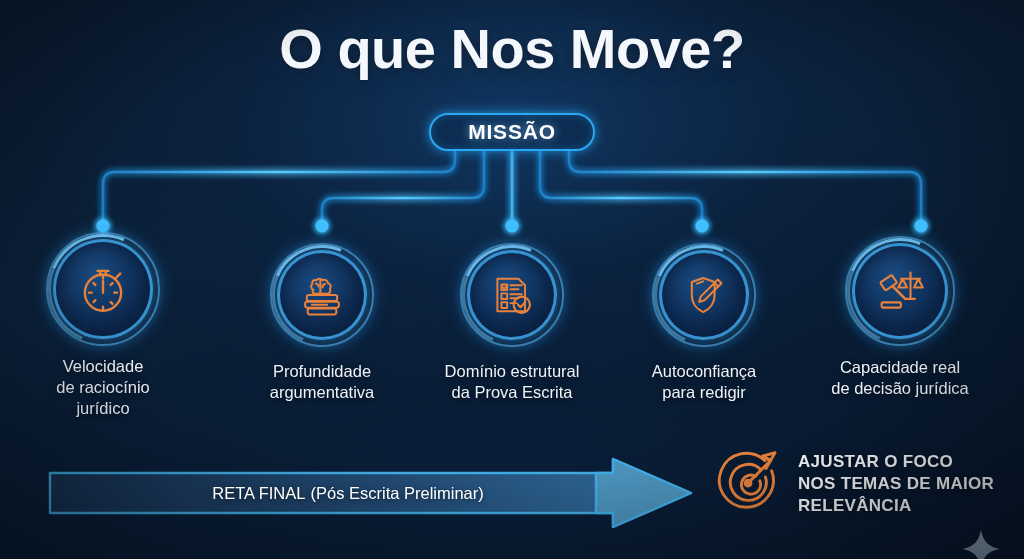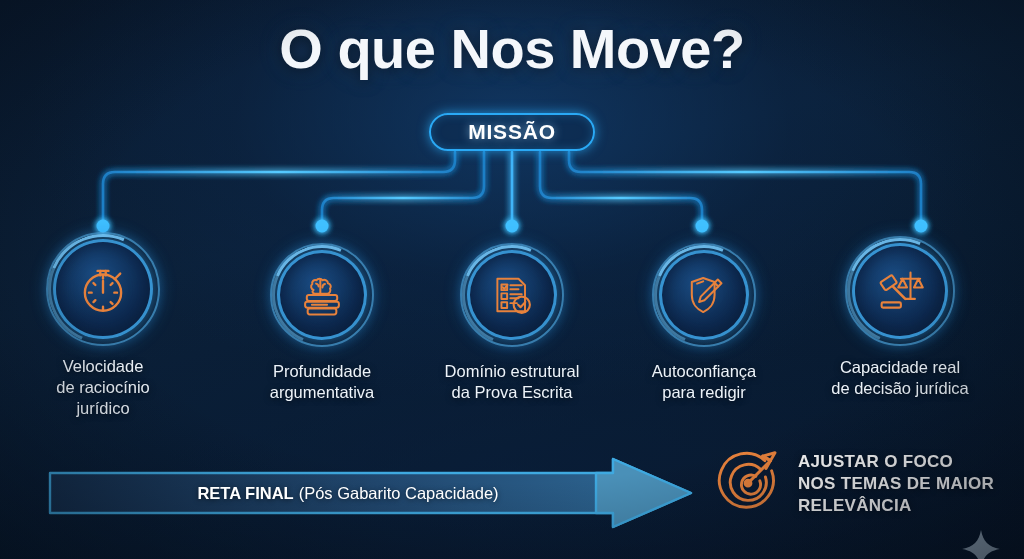--- a/index.html
+++ b/index.html
@@ -131,21 +131,21 @@
     width: 600px;
     height: 72px;
     display: flex;
     align-items: center;
     justify-content: center;
     font-size: 16.5px;
     color: #ffffff;
     text-shadow: 0 1px 5px rgba(0,0,0,0.6);
     z-index: 3;
   }
-  #arrow-label b { font-weight: bold; margin-right: 5px; text-align: center; }
+  #arrow-label b { font-weight: normal; margin-right: 5px; text-align: center; }
   #arrow-label i { font-style: normal; font-weight: normal; }
 
   
   #focus {
     position: absolute;
     left: 712px;
     top: 446px;
     width: 300px;
     display: flex;
     align-items: center;
@@ -348,21 +348,21 @@
           <stop offset="0%" stop-color="#16304f"></stop>
           <stop offset="55%" stop-color="#224a72"></stop>
           <stop offset="100%" stop-color="#2f6a97"></stop>
         </linearGradient>
       </defs>
       <path d="M2 16 H565 V2 L643 36 L565 70 V56 H2 Z" fill="url(#arrowbody)" stroke="#3fa9e0" stroke-width="2.4" stroke-linejoin="round"></path>
       <path d="M565 2 L643 36 L565 70 V56 H548 V16 H565 Z" fill="#4a90b8" stroke="#3fa9e0" stroke-width="2.4" stroke-linejoin="round"></path>
     </svg>
     <div id="arrow-label">
       <b>RETA FINAL</b>
-        <i>(Pós Gabarito Capacidade)</i>
+        <i>(Pós Escrita Preliminar)</i>
     </div>
   </div>
 
   <div id="focus">
     <div>
       <svg width="72" height="72" viewBox="0 0 64 64" fill="none" stroke="#e8823c" stroke-width="2.6" stroke-linecap="round" stroke-linejoin="round">
         <path d="M47 13 a24 24 0 1 0 6 9"></path>
         <path d="M43 20.5 a16 16 0 1 0 4.5 7"></path>
         <path d="M39 27 a8.5 8.5 0 1 0 3.5 4"></path>
         <circle cx="32" cy="33" r="2.6" fill="#e8823c"></circle>

